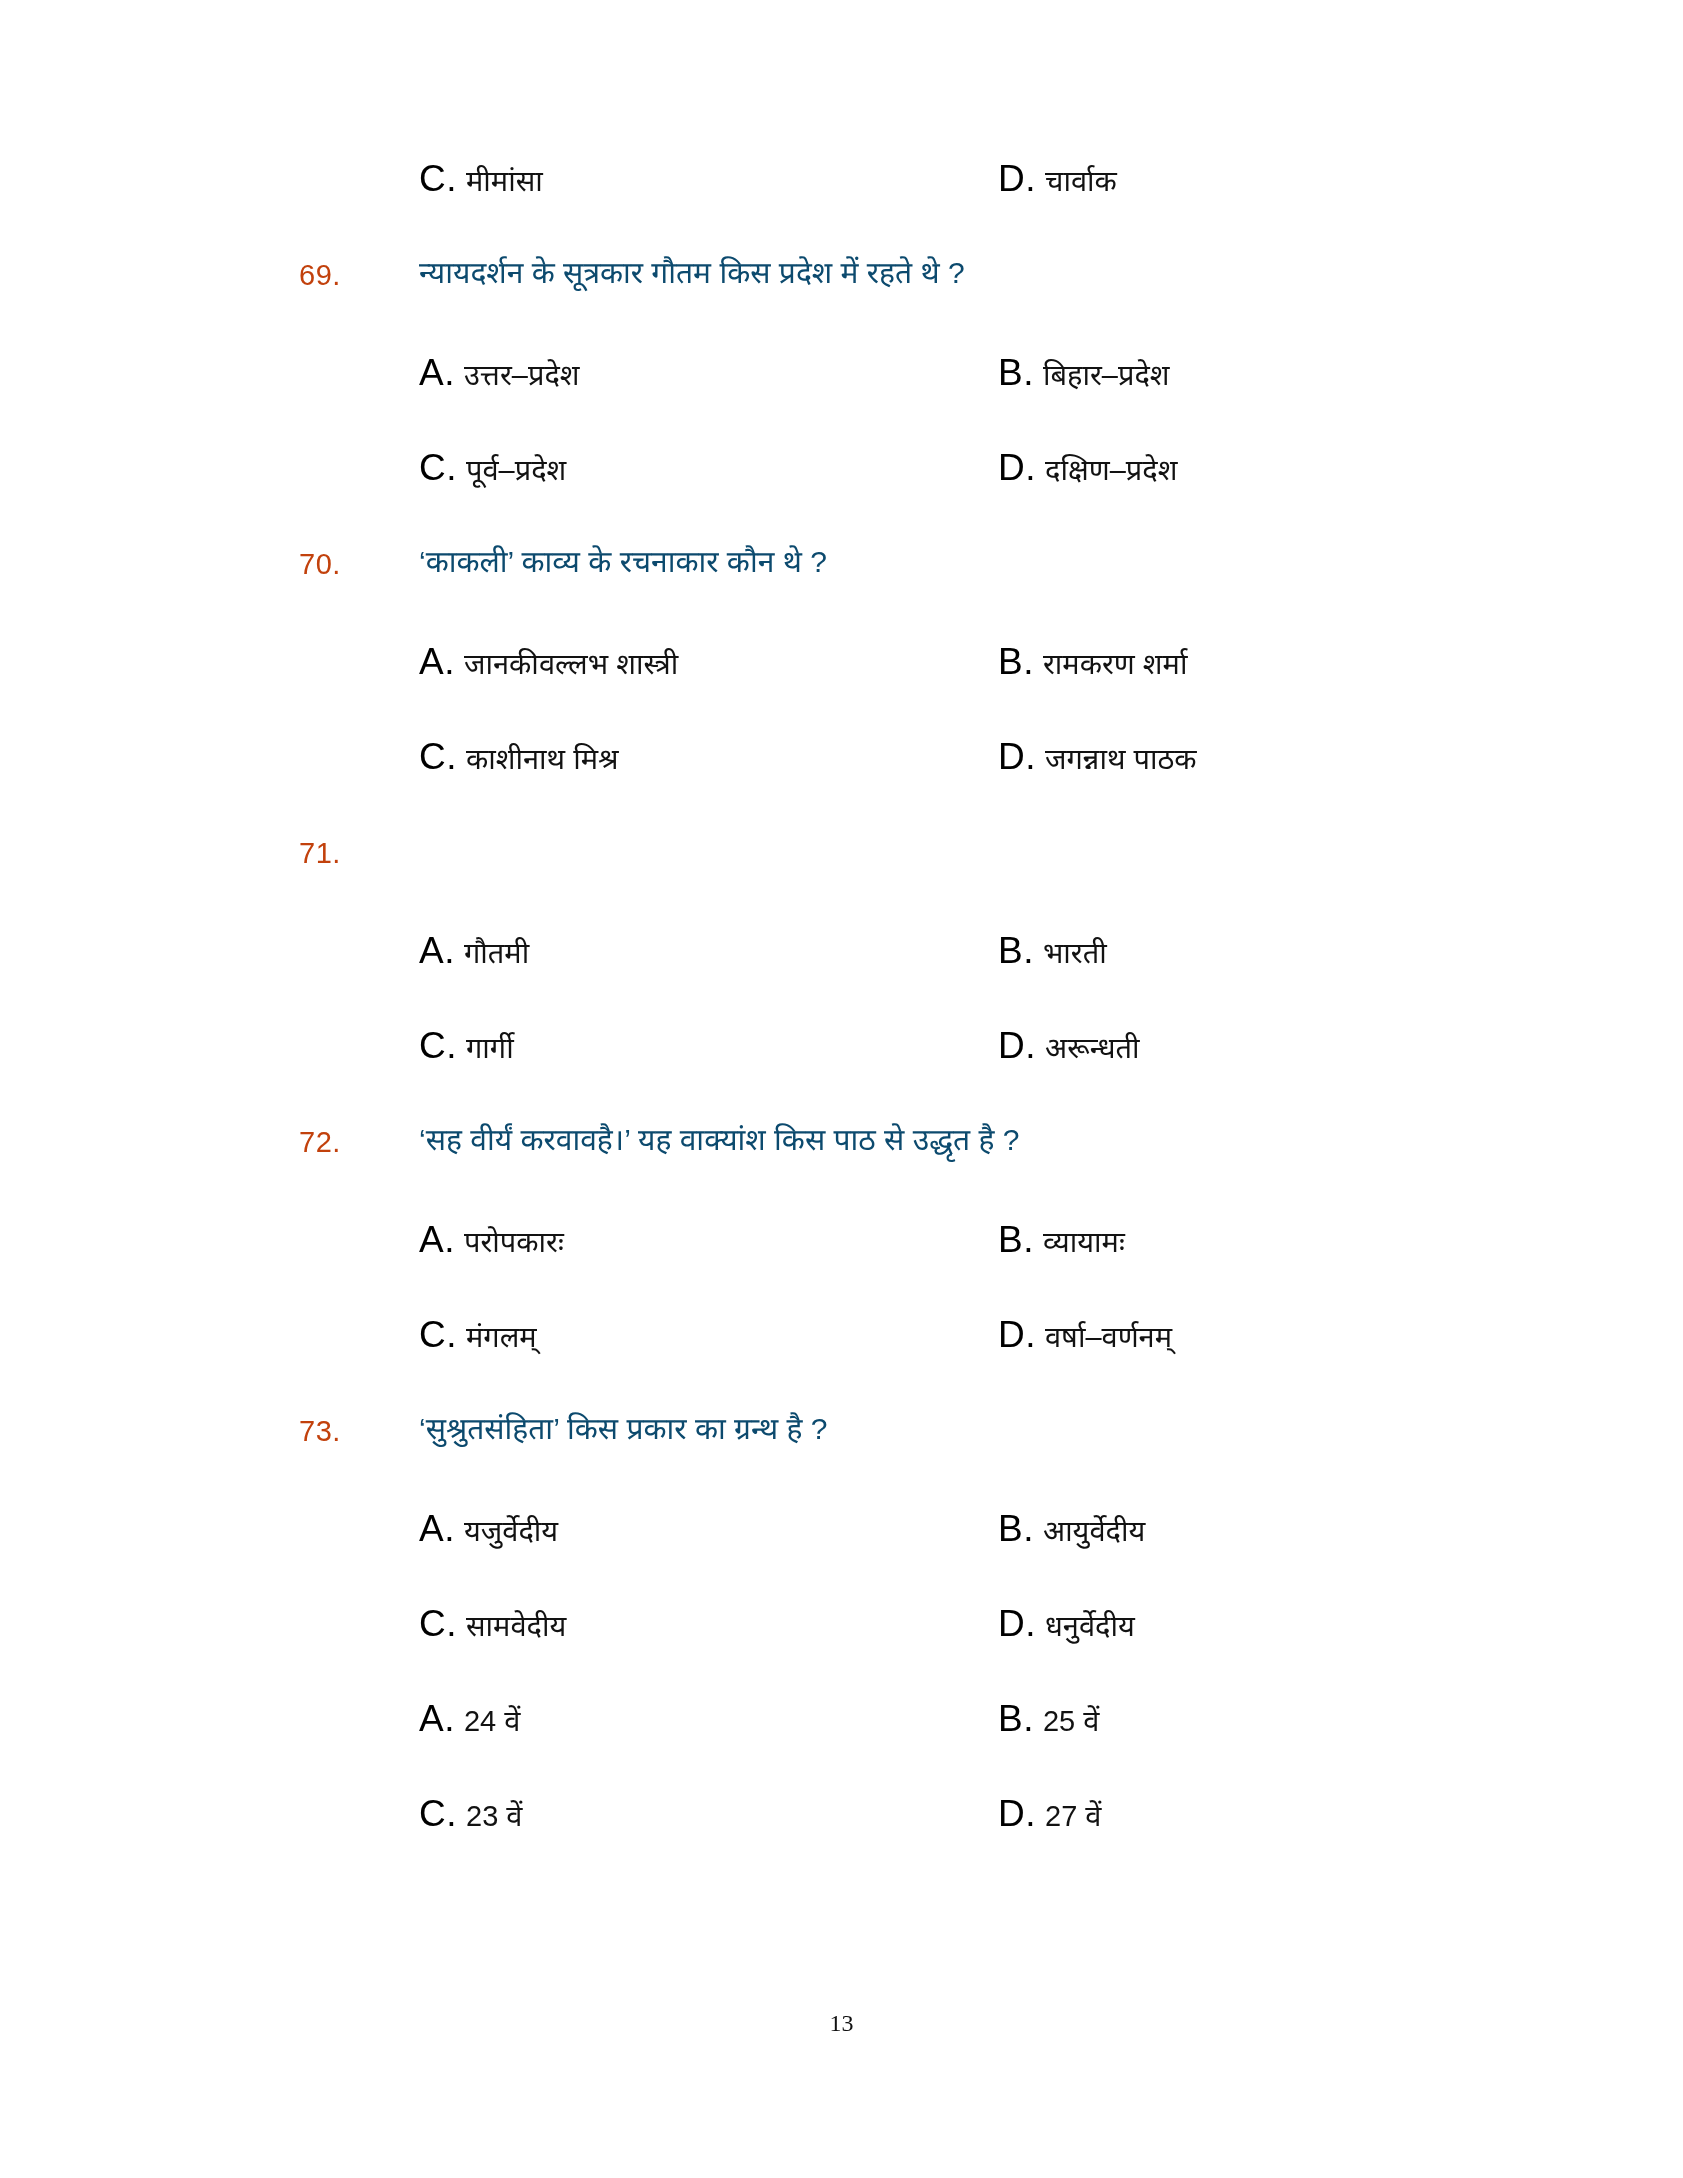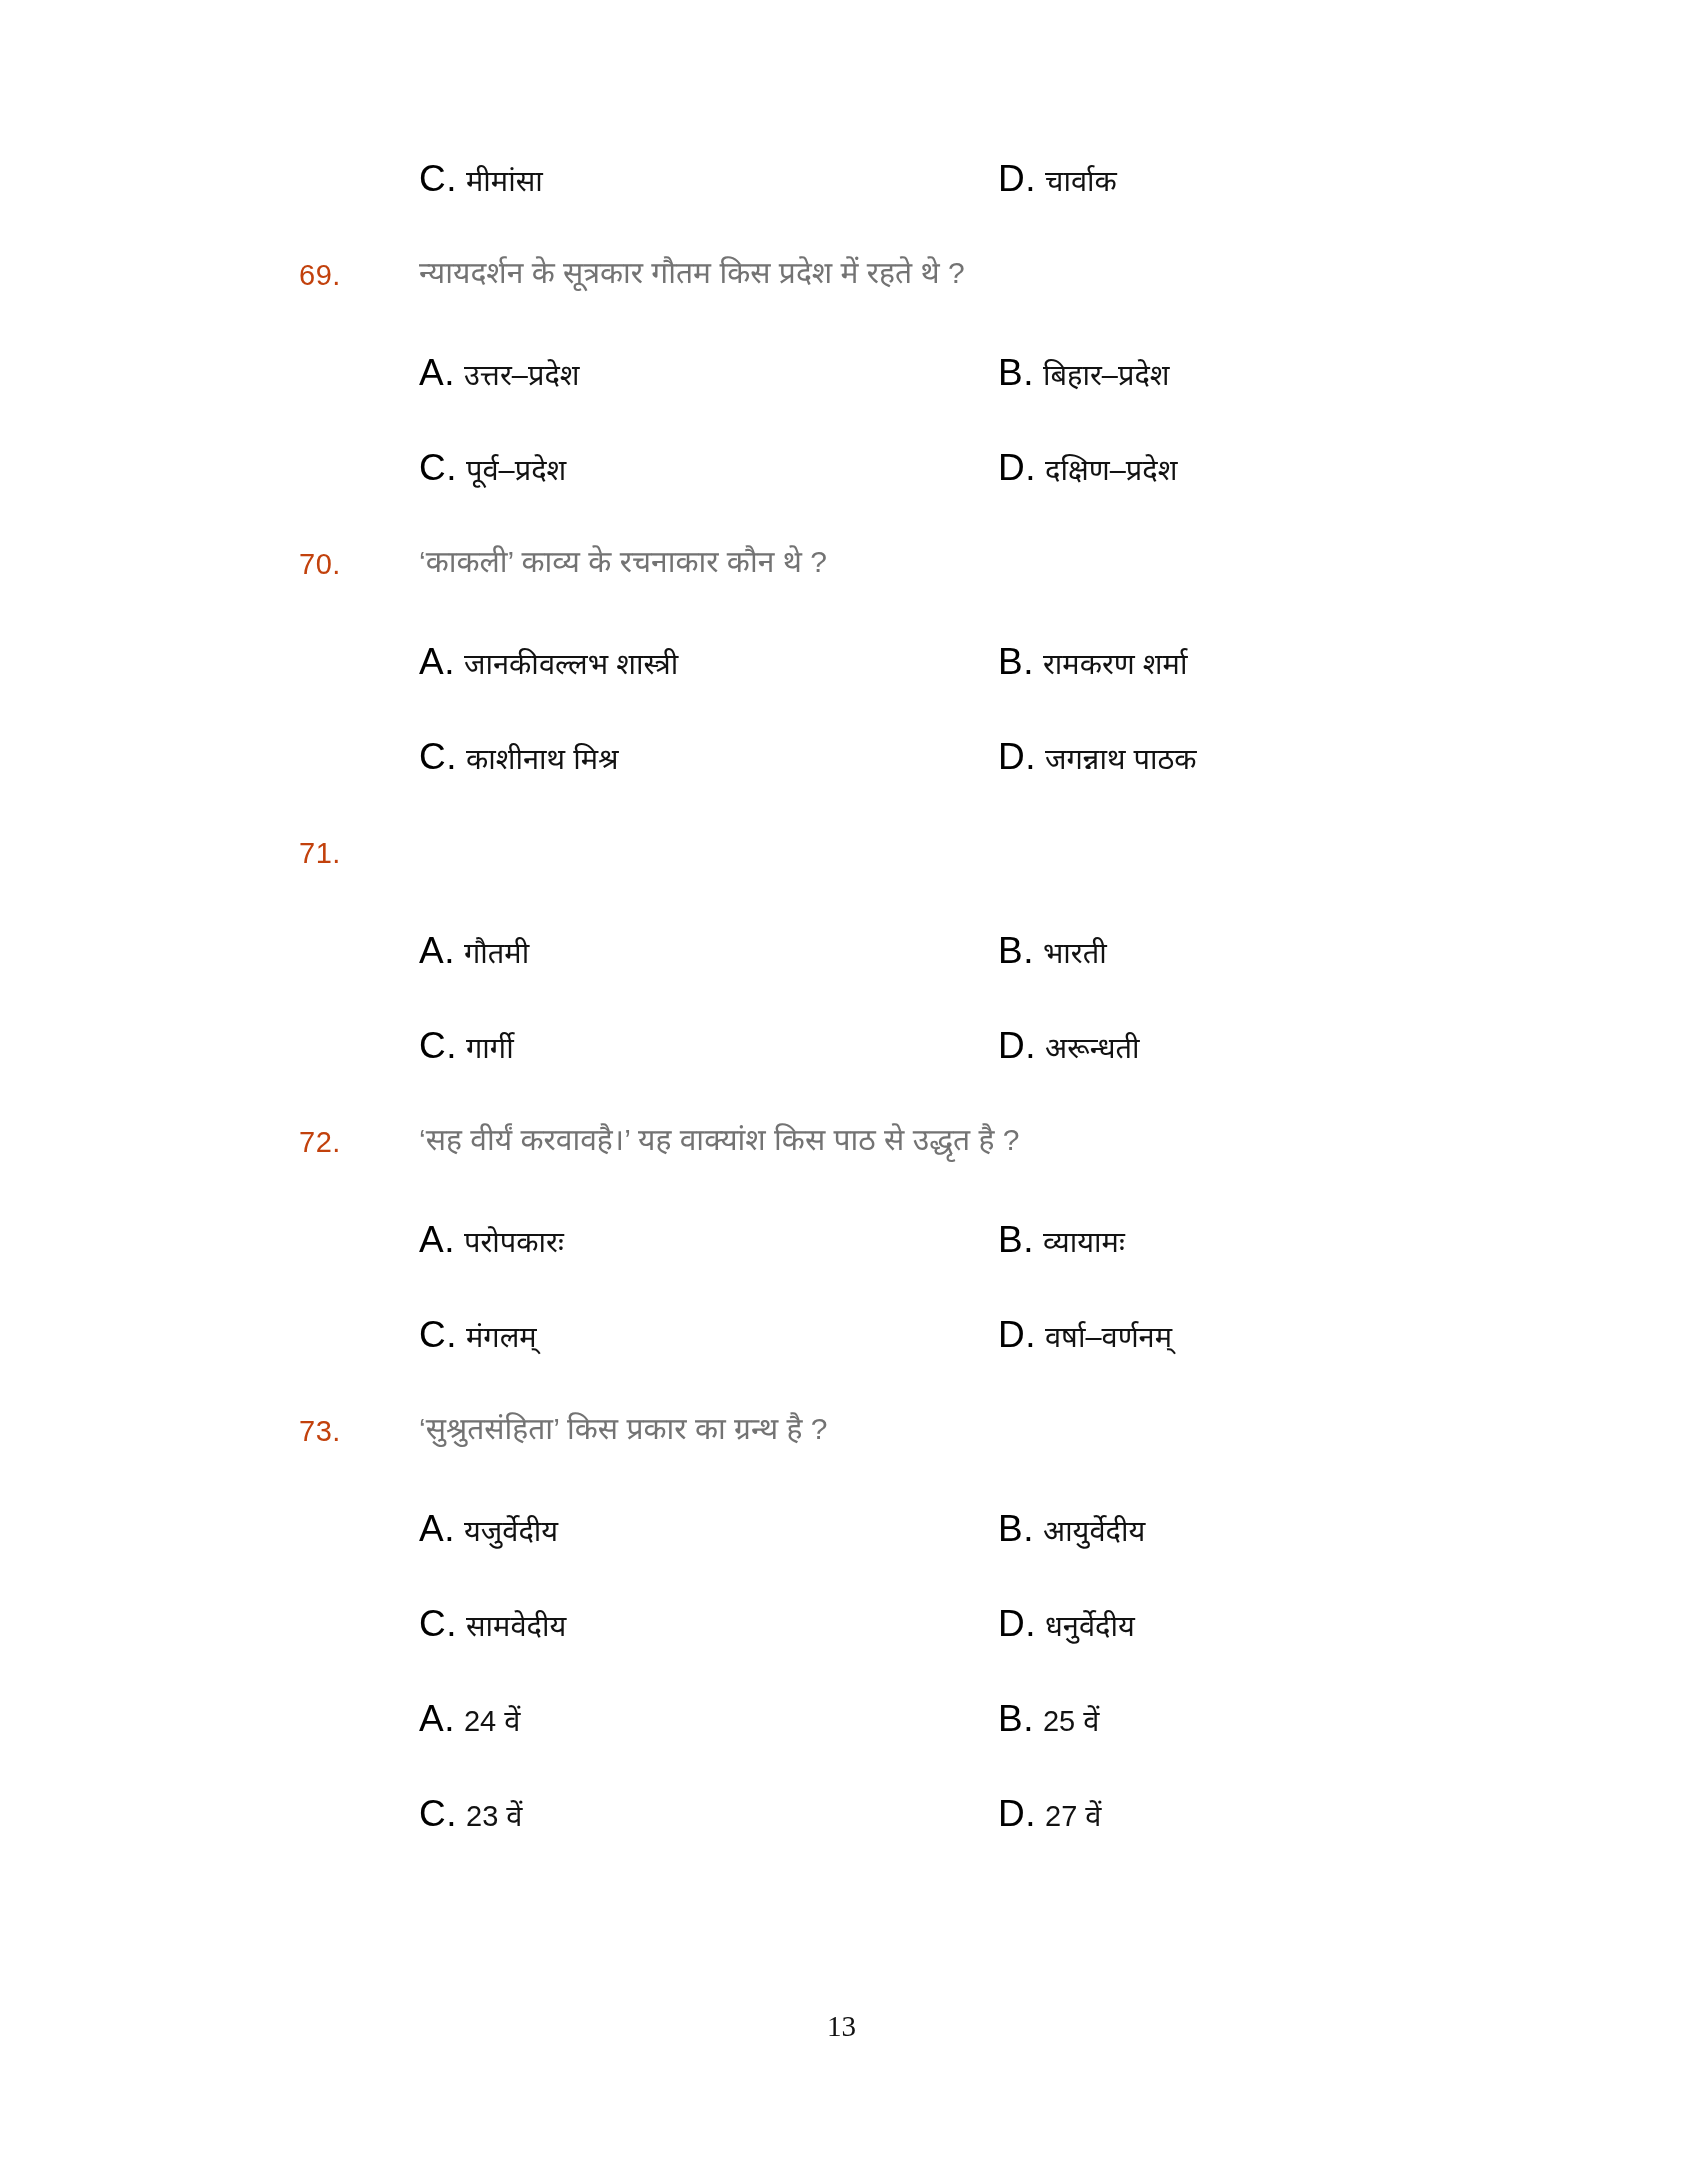--- a/index.html
+++ b/index.html
@@ -77,35 +77,35 @@
     font-size: 29px;
     color: #c2410c;
     letter-spacing: 0.5px;
   }
   .q-text {
     position: absolute;
     left: 419px;
     top: 0;
     font-size: 30px;
     line-height: 1.3;
-    color: #737373;
+    color: #0c4a6e;
     white-space: nowrap;
   }
 
   .options {
     position: relative;
   }
 
   .page-number {
     position: absolute;
     left: 0;
     right: 0;
     top: 2010px;
     text-align: center;
-    font-size: 29px;
+    font-size: 24px;
     color: #111;
     font-family: "Liberation Serif", "DejaVu Serif", serif;
   }
 </style>
 </head>
 <body>
 
 <div class="page">
 
   <div class="content">

